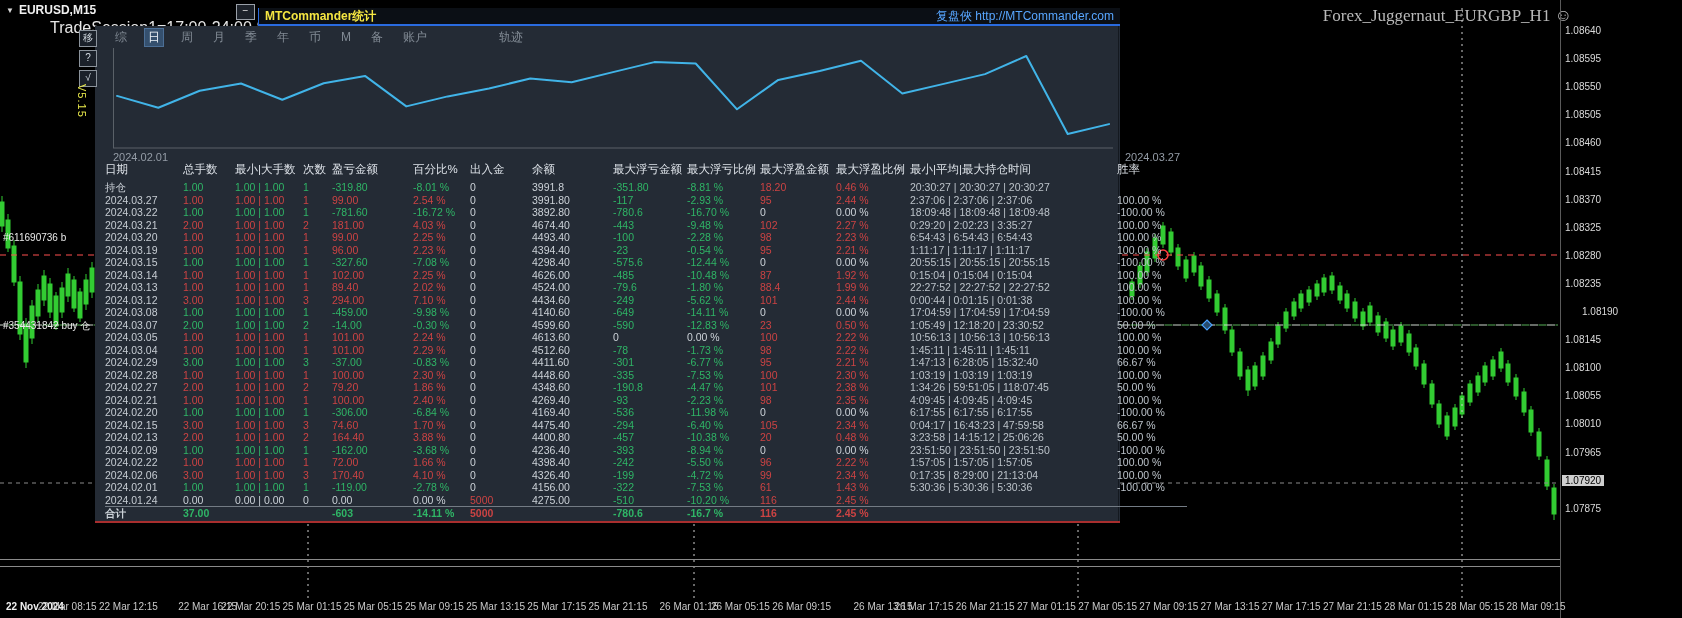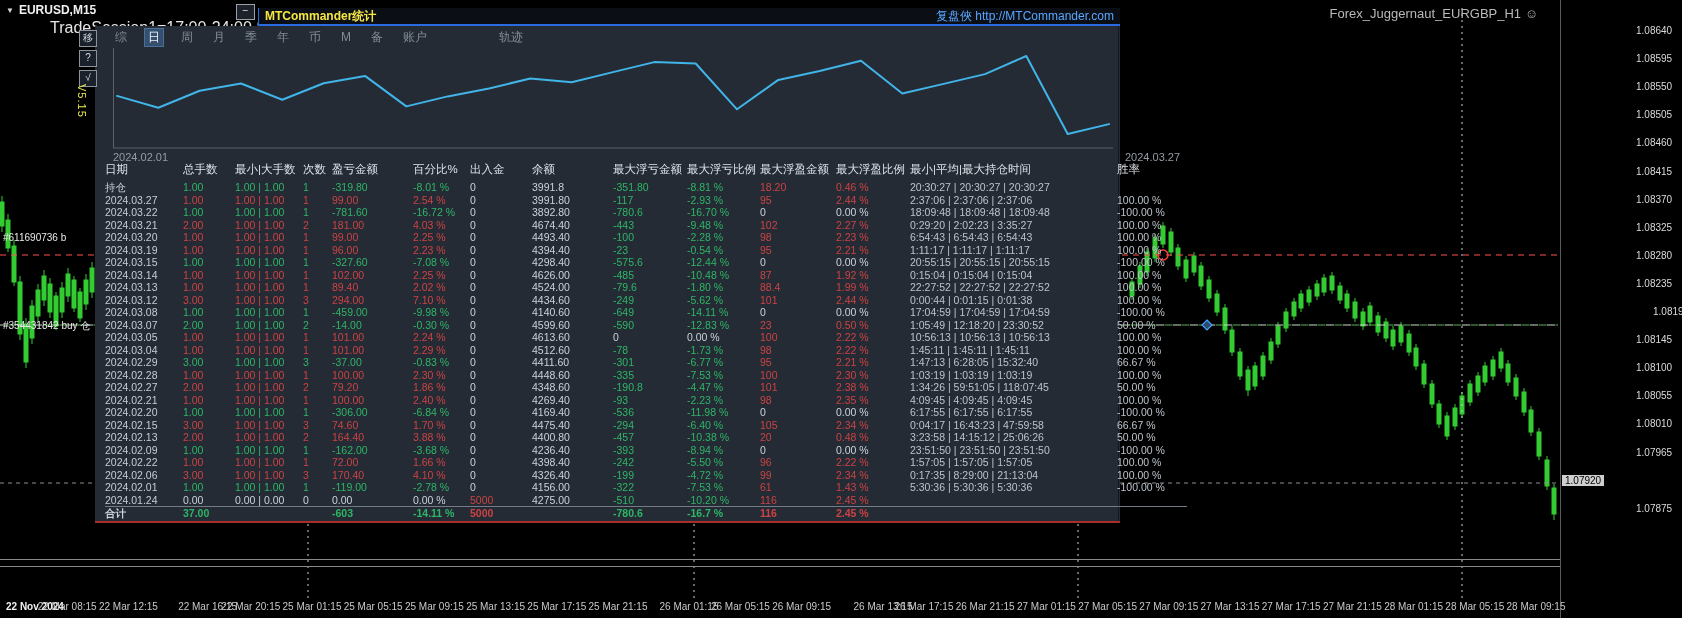--- a/index.html
+++ b/index.html
@@ -6,21 +6,21 @@
   #screen{position:relative;width:1682px;height:618px;background:#000;
     font-family:"Liberation Sans","DejaVu Sans",sans-serif;color:#ccc;}
   .abs{position:absolute;}
   
   #symbol-row{left:6px;top:3px;font-size:12px;color:#f0f0f0;font-weight:bold;display:flex;align-items:center;gap:5px;}
   #symbol-caret{font-size:8px;color:#d8d8d8;}
   #min-btn{left:236px;top:4px;width:17px;height:14px;background:#1d222a;border:1px solid #9aa0a8;
     color:#e8e8e8;font-size:10px;line-height:11px;text-align:center;}
   #session-info{left:15px;top:19px;font-size:16px;color:#e6e6e6;white-space:nowrap;margin-left:35px;}
   
-  #right-chart-label{top:6px;right:144px;font-size:13px;color:#b9b9b9;}
+  #right-chart-label{top:6px;right:110px;font-size:17px;color:#b9b9b9;font-family:Liberation Serif, serif;}
   
   #bgsvg{left:0;top:0;}
   
   #panel-title{left:258px;top:8px;width:862px;height:16px;background:#0b0f15;
     border-bottom:2px solid #2a6bdf;border-left:1px solid #2a6bdf;display:flex;align-items:center;justify-content:space-between;padding:8px 6px;box-sizing:border-box;}
   #panel-title .t{color:#f5e642;font-size:12px;font-weight:bold;}
   #panel-title .u{color:#58a6ff;font-size:12px;}
   #panel-body{left:95px;top:26px;width:1025px;height:495px;background:#242b35;}
   #panel-redline{left:95px;top:521px;width:1025px;height:2px;background:#a82e2e;}
   #panel-edge{left:1118px;top:26px;width:1px;height:495px;background:#141920;}
@@ -37,21 +37,21 @@
   .mini-date{font-size:11px;color:#949ca6;}
   
   #tbl-head,.trow{display:grid;grid-template-columns:78px 52px 68px 29px 81px 57px 62px 81px 74px 73px 76px 74px 207px 70px;}
   #tbl-head{left:105px;top:162px;font-size:11.5px;color:#dde2e8;}
   #tbl-body{left:105px;top:181px;}
   .trow{height:12.5px;font-size:10.5px;line-height:12.5px;white-space:nowrap;}
   .trow span{overflow:visible;}
   .trow.total{border-top:1px solid #737b84;font-weight:bold;}
   .c-d{color:#c6ccd3;} .c-w{color:#ccd2d8;} .c-r{color:#cc4343;} .c-g{color:#2fb566;} .c-t{color:#bcc3ca;}
   
-  .price-label{font-size:10px;color:#dadada;left:1636px;}
+  .price-label{font-size:10px;color:#dadada;left:1565px;}
   .price-label.current{background:#cfcfcf;color:#000;padding:0 3px;left:1562px;}
   .time-label{font-size:10px;color:#c9c9c9;top:601px;white-space:nowrap;}
   .time-label.first{font-weight:bold;color:#f0f0f0;}
   .trade-label{font-size:10px;color:#e9e9e9;white-space:nowrap;}
   #axis-vline{left:1560px;top:0;width:1px;height:618px;background:#5a5a5a;}
   .sep-line{left:0;width:1560px;height:1px;background:#8a8a8a;}
 </style>
 </head>
 <body>
 

